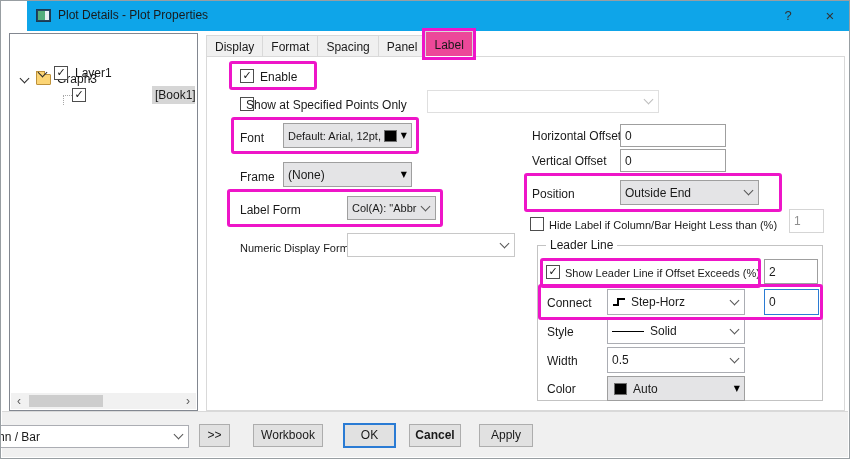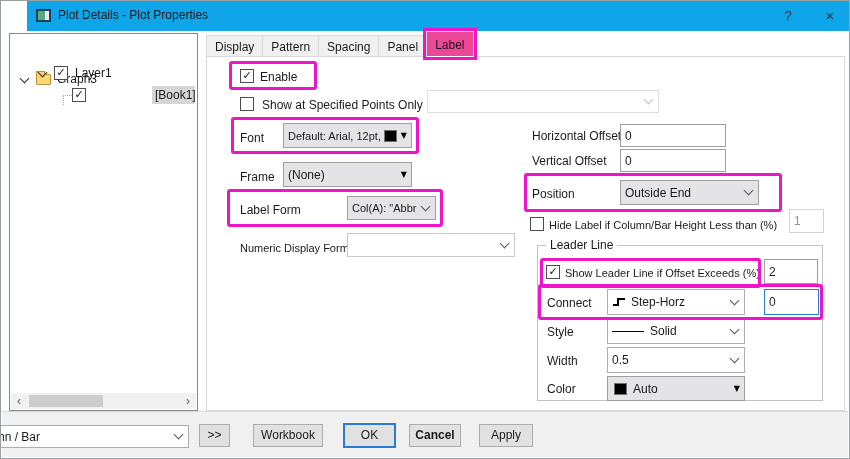--- a/index.html
+++ b/index.html
@@ -116,36 +116,36 @@
     </div>
     <div class="tree-scroll">
       <span class="scroll-arrow">‹</span>
       <span class="scroll-thumb"></span>
       <span class="scroll-arrow right">›</span>
     </div>
   </div>
 
   <div class="tabs">
     <div class="tab">Display</div>
-    <div class="tab">Pattern</div>
+    <div class="tab">Format</div>
     <div class="tab">Spacing</div>
     <div class="tab">Panel</div>
     <div class="tab active">Label</div>
   </div>
 
   <div class="panel">
 
     <span class="cb" style="position:absolute; left:33px; top:12px;">
         <span class="check">✓</span>
       </span>
     <span class="lbl" style="left:53px; top:13px;">Enable</span>
     <div class="hl" style="left:22px; top:4px; width:88px; height:29px;"></div>
 
     <span class="cb" style="position:absolute; left:33px; top:40px;"></span>
-    <span class="lbl" style="left:55px; top:41px;">Show at Specified Points Only</span>
+    <span class="lbl" style="left:39px; top:41px;">Show at Specified Points Only</span>
     <div class="combo disabled" style="left:220px; top:33px; width:232px; height:23px;">
       <span class="combo-text"></span>
       <span class="chev"></span>
     </div>
 
     <span class="lbl" style="left:33px; top:74px;">Font</span>
     <div class="combo gray" style="left:76px; top:66px; width:129px; height:25px;">
       <span class="combo-text">Default: Arial, 12pt,</span>
       <span class="swatch"></span>
       <span class="arrow">▼</span>

